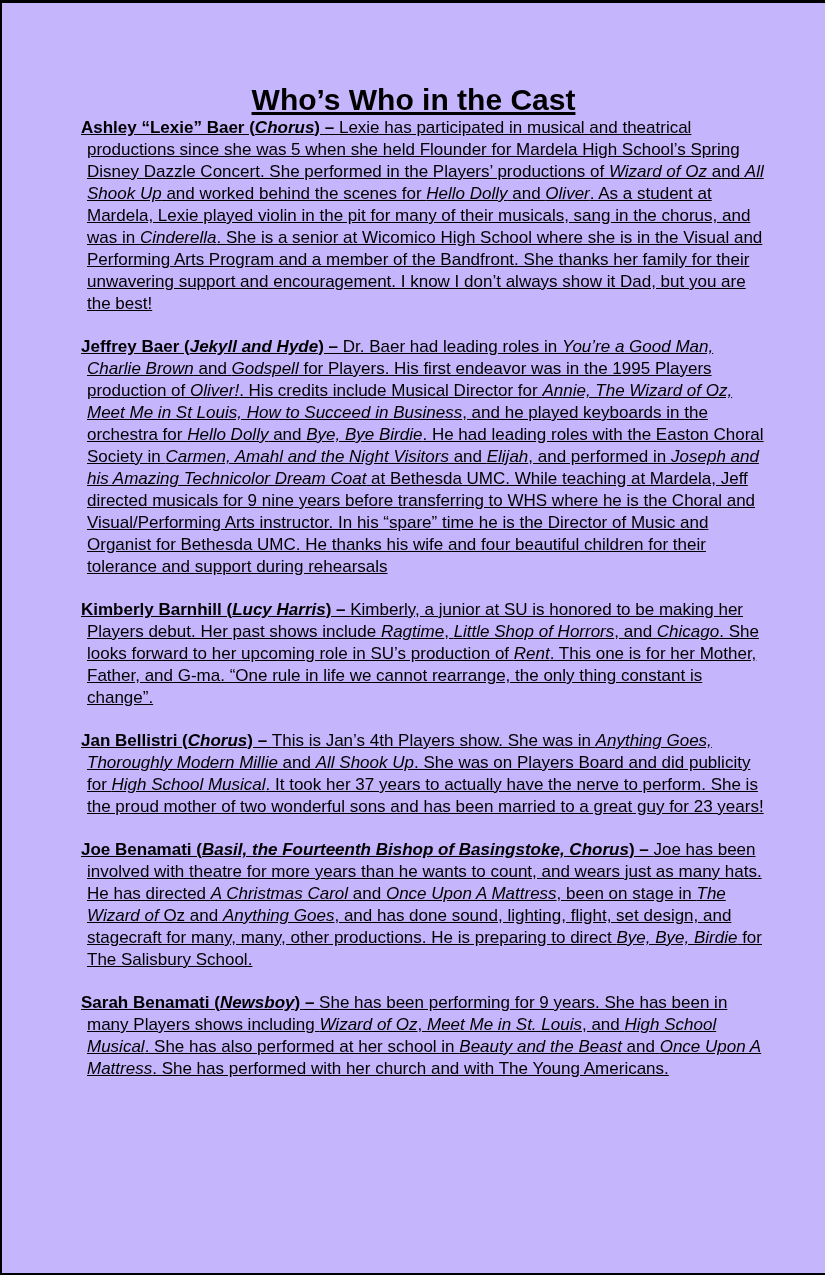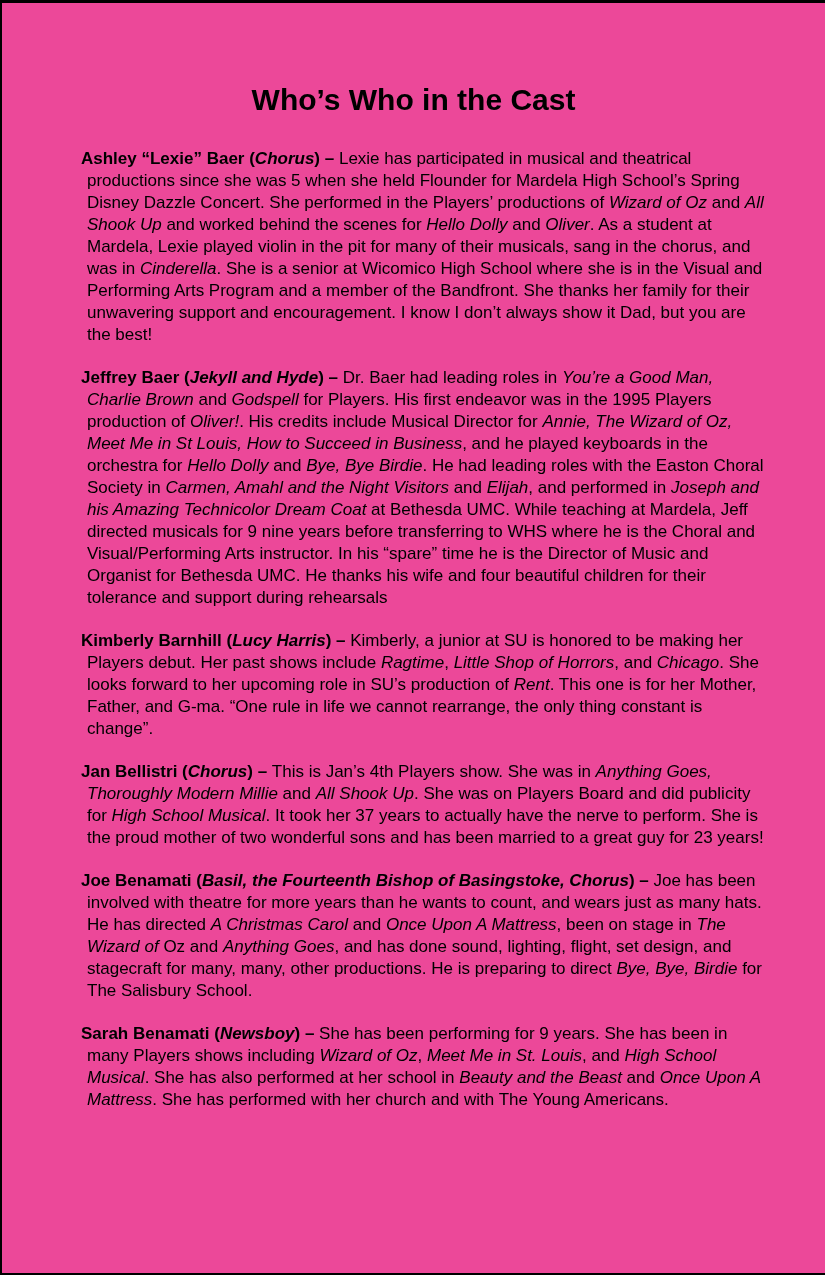--- a/index.html
+++ b/index.html
@@ -5,38 +5,38 @@
   html, body {
     margin: 0;
     padding: 0;
     background: #ffffff;
   }
   .page {
     position: relative;
     width: 825px;
     height: 1275px;
     box-sizing: border-box;
-    background: #ec4899;
+    background: #c4b5fd;
     border-top: 3px solid #000000;
     border-left: 2px solid #000000;
     border-bottom: 2px solid #000000;
     font-family: "Liberation Sans", sans-serif;
     color: #000000;
     overflow: hidden;
+    text-decoration: underline;
   }
   .title {
     margin: 80px 0 0 0;
     text-align: center;
     font-size: 30px;
     line-height: 34px;
     font-weight: bold;
     letter-spacing: 0px;
   }
   .content {
-    margin-top: 31px;
     padding: 0 60px 0 79px;
     font-size: 17px;
     line-height: 22px;
   }
   .bio {
     margin: 0 0 21px 0;
     padding-left: 6px;
     text-indent: -6px;
     text-align: left;
   }

